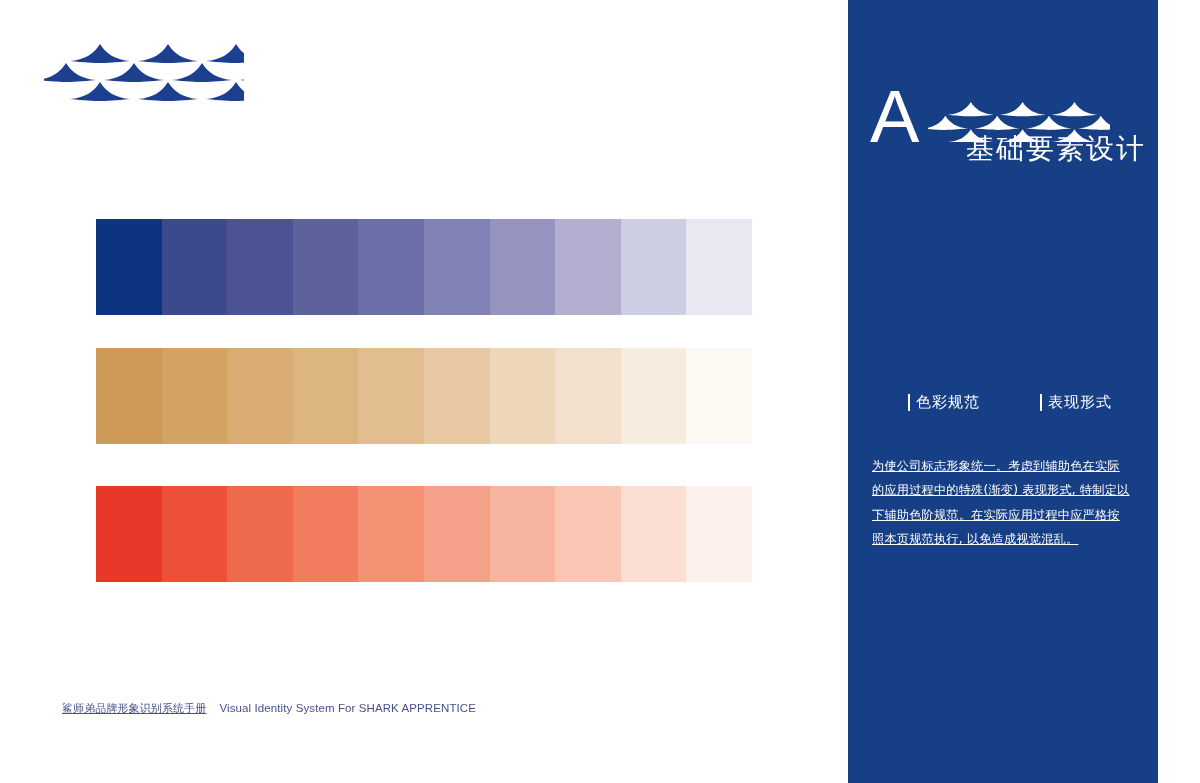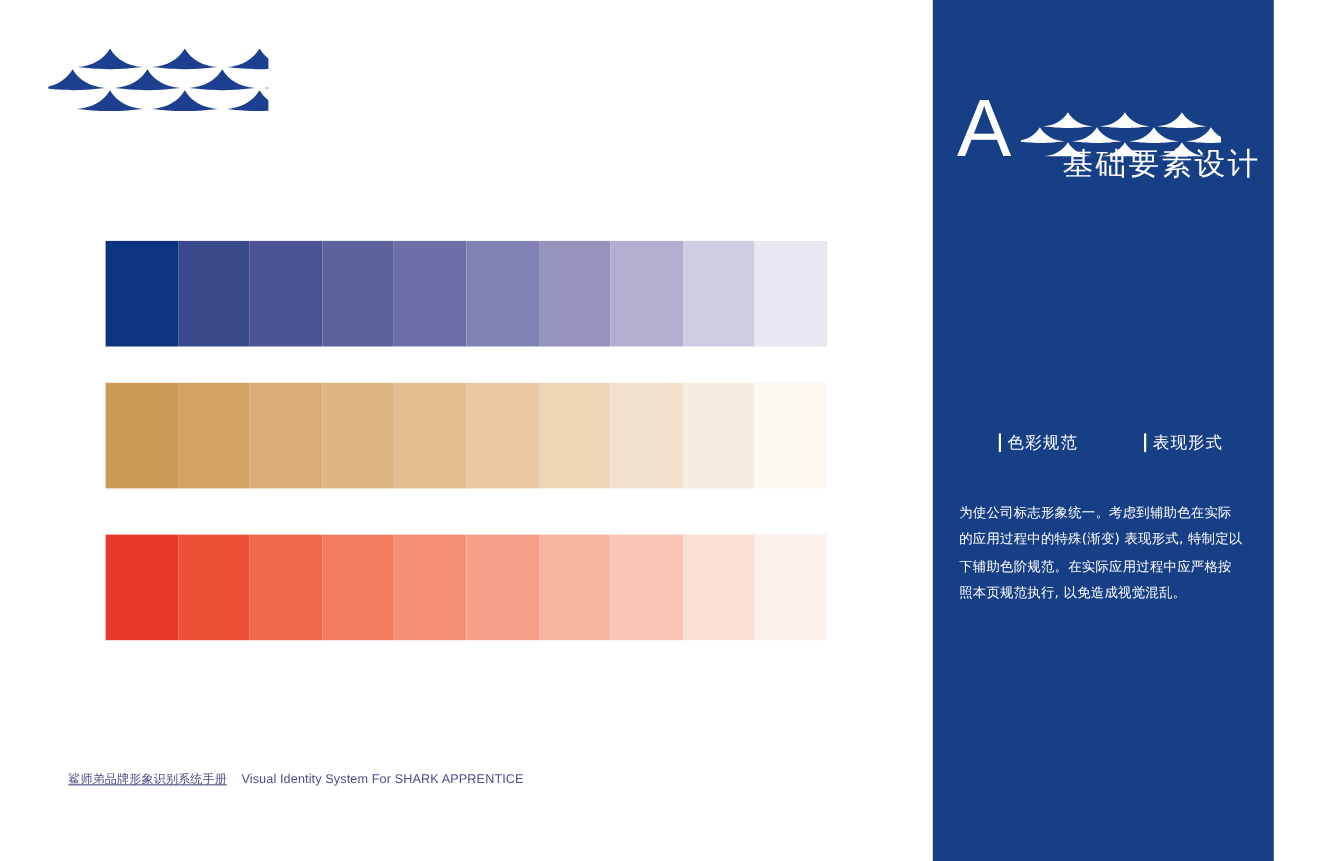--- a/index.html
+++ b/index.html
@@ -161,20 +161,21 @@
     position: absolute;
     left: 24px;
     top: 454px;
     width: 258px;
     font-size: 12.2px;
     line-height: 2.0;
     letter-spacing: 0.2px;
     font-family: "DejaVu Sans", "Liberation Sans", sans-serif;
     color: #ffffff;
     text-align: left;
+    text-decoration: underline;
   }
 </style>
 </head>
 <body>
 
 <div id="page" style="background: rgb(255, 255, 255);">
 
   <div id="logo-mark">
     <svg viewBox="0 0 200 62" xmlns="http://www.w3.org/2000/svg" aria-hidden="true">
       <defs>

